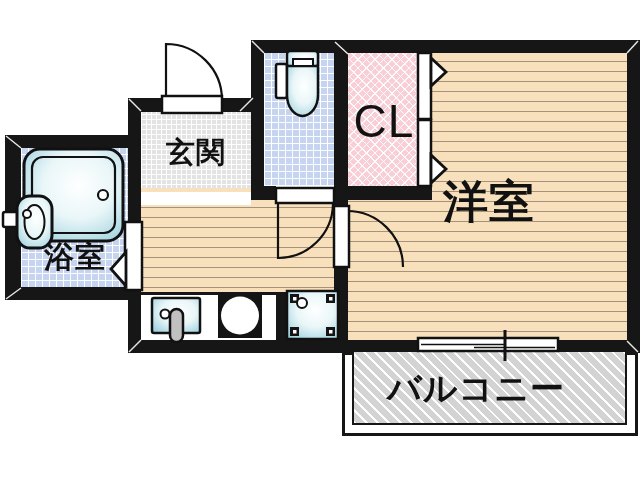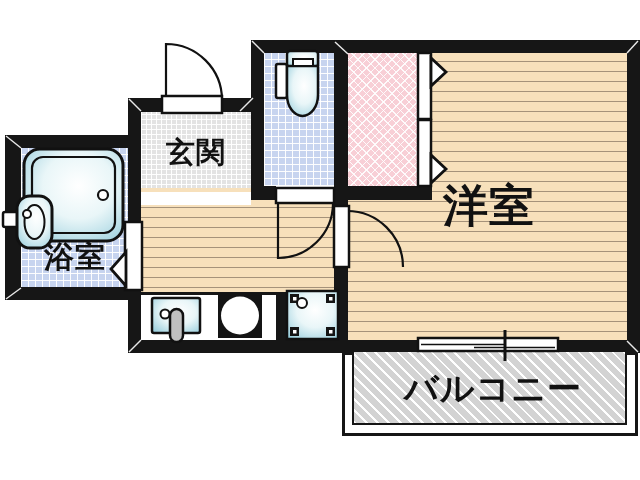--- a/index.html
+++ b/index.html
@@ -159,17 +159,18 @@
       <path d="M129,352 L141,340"></path>
       <path d="M129,99 L141,111"></path>
       <path d="M6,136 L21,148"></path>
       <path d="M6,299 L21,288"></path>
       <path d="M335,42 L348,54"></path>
       <path d="M253,98 L240,111"></path>
     </g>
   </svg>
 
   <div class="label" style="left:196px;top:152px;font-size:29px;">玄関</div>
-  <div class="label" style="left:489px;top:205px;font-size:45px;">洋室</div>
+  <div class="label" style="left:384px;top:121px;font-size:46px;font-weight:500;">CL</div>
+  <div class="label" style="left:489px;top:205px;font-size:45px;font-family:Liberation Mono, monospace;">洋室</div>
   <div class="label" style="left:75px;top:257px;font-size:30px;">浴室</div>
-  <div class="label" style="left:493px;top:388px;font-size:34px;">バルコニー</div>
+  <div class="label" style="left:476px;top:388px;font-size:34px;">バルコニー</div>
 
 </div>
 
 </body></html>

